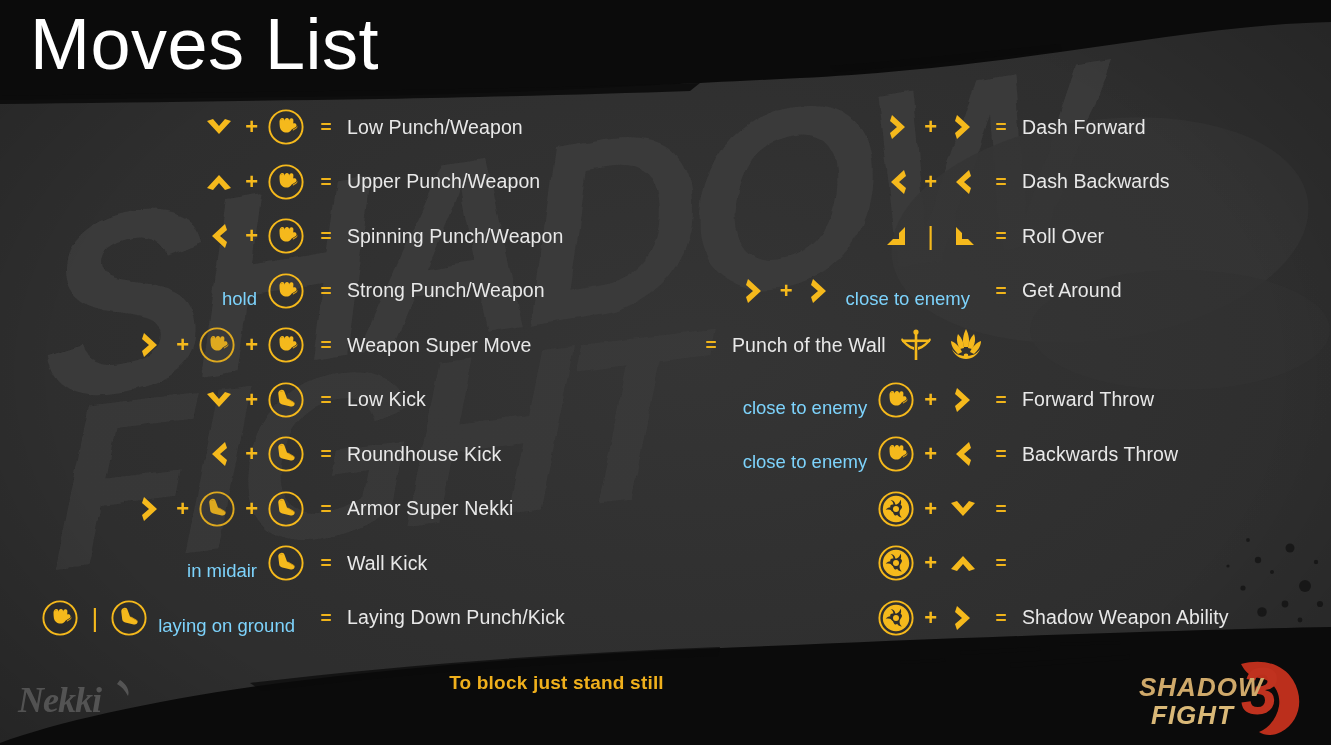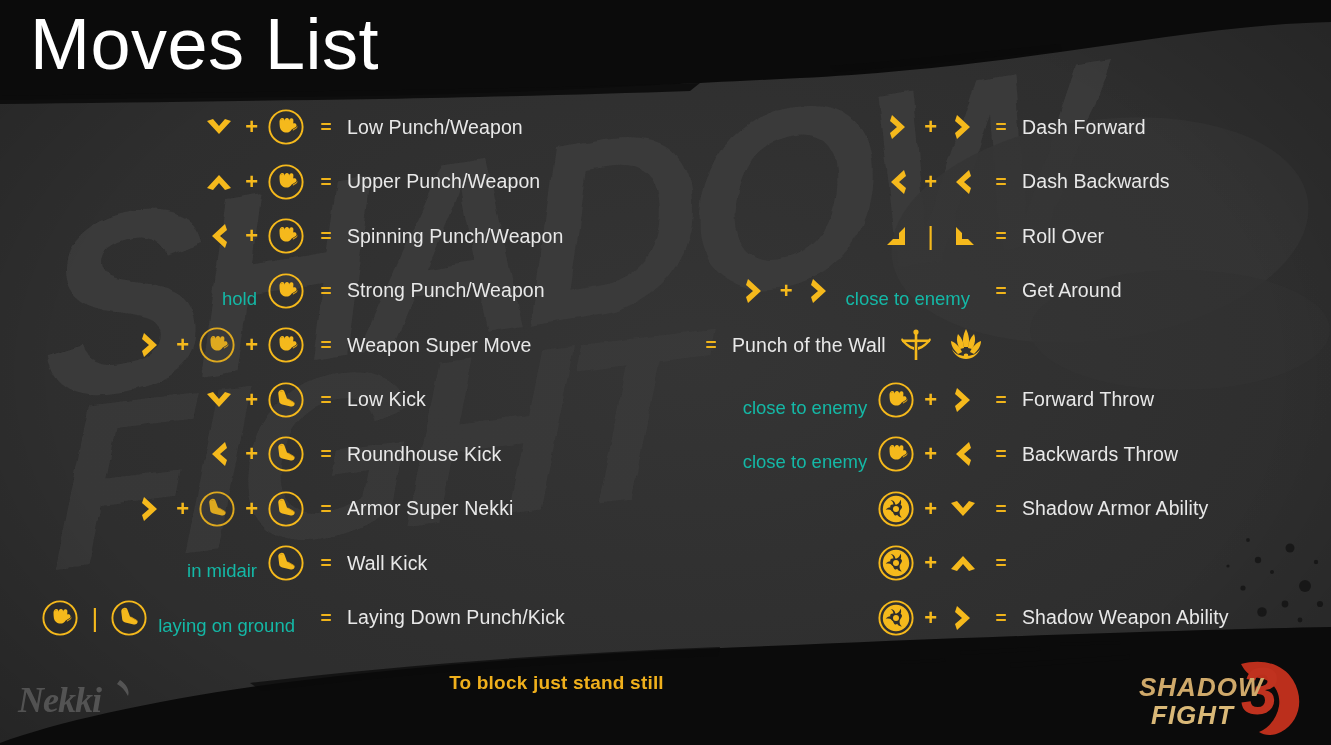--- a/index.html
+++ b/index.html
@@ -74,21 +74,21 @@
 
   .plus{
     color:#f5b91c; font-size:22px; font-weight:700;
     padding:0 9px; flex:0 0 auto; line-height:1;
   }
   .pipe{
     color:#f5b91c; font-size:26px; font-weight:400;
     padding:0 12px; flex:0 0 auto; line-height:1;
   }
   .note{
-    color:#14b8a6; font-size:18.5px; font-weight:400;
+    color:#7dd3fc; font-size:18.5px; font-weight:400;
     padding:0 10px; flex:0 0 auto;margin-top:16px;
   }
 
   
   .arrow{ flex:0 0 auto; display:block; }
   .arrow svg{ display:block; }
 
   
   .cicon{
     flex:0 0 auto; width:38px; height:38px; position:relative;
@@ -550,21 +550,20 @@
           </svg>
         </span>
         <span class="plus">+</span>
         <span class="arrow">
           <svg width="34" height="34" viewBox="0 0 34 34">
             <path d="M5,11 L17,24 L29,11 L23,9 L17,16 L11,9 Z" fill="#f5b91c"></path>
           </svg>
         </span>
       </div>
       <span class="eq">=</span>
-      <span class="label">Shadow Armor Ability</span>
     </div>
     <div class="move-row">
       <div class="inputs">
         <span class="cicon">
           <svg viewBox="0 0 38 38">
             <circle cx="19" cy="19" r="16.6" fill="none" stroke="#f5b91c" stroke-width="1.9"></circle>
             <circle cx="19" cy="19" r="13.2" fill="#f5b91c"></circle>
             <g fill="#2e2e2e">
               <path d="M19,19 c0,-5.4 -1.6,-8.6 -5.4,-9.0 c3.2,2.0 3.6,5.6 1.4,8.0 c-1.2,1.4 -1.2,3.0 0.4,3.8 c1.8,0.9 3.6,-0.6 3.6,-2.8 Z"></path>
               <path d="M19,19 c4.7,-2.7 6.2,-5.9 4.4,-9.3 c-0.8,3.7 -3.9,5.6 -7.0,4.9 c-1.8,-0.4 -3.2,0.4 -3.2,2.2 c0,2.0 2.2,3.1 4.1,2.0 Z" transform="rotate(120 19 19)"></path>

